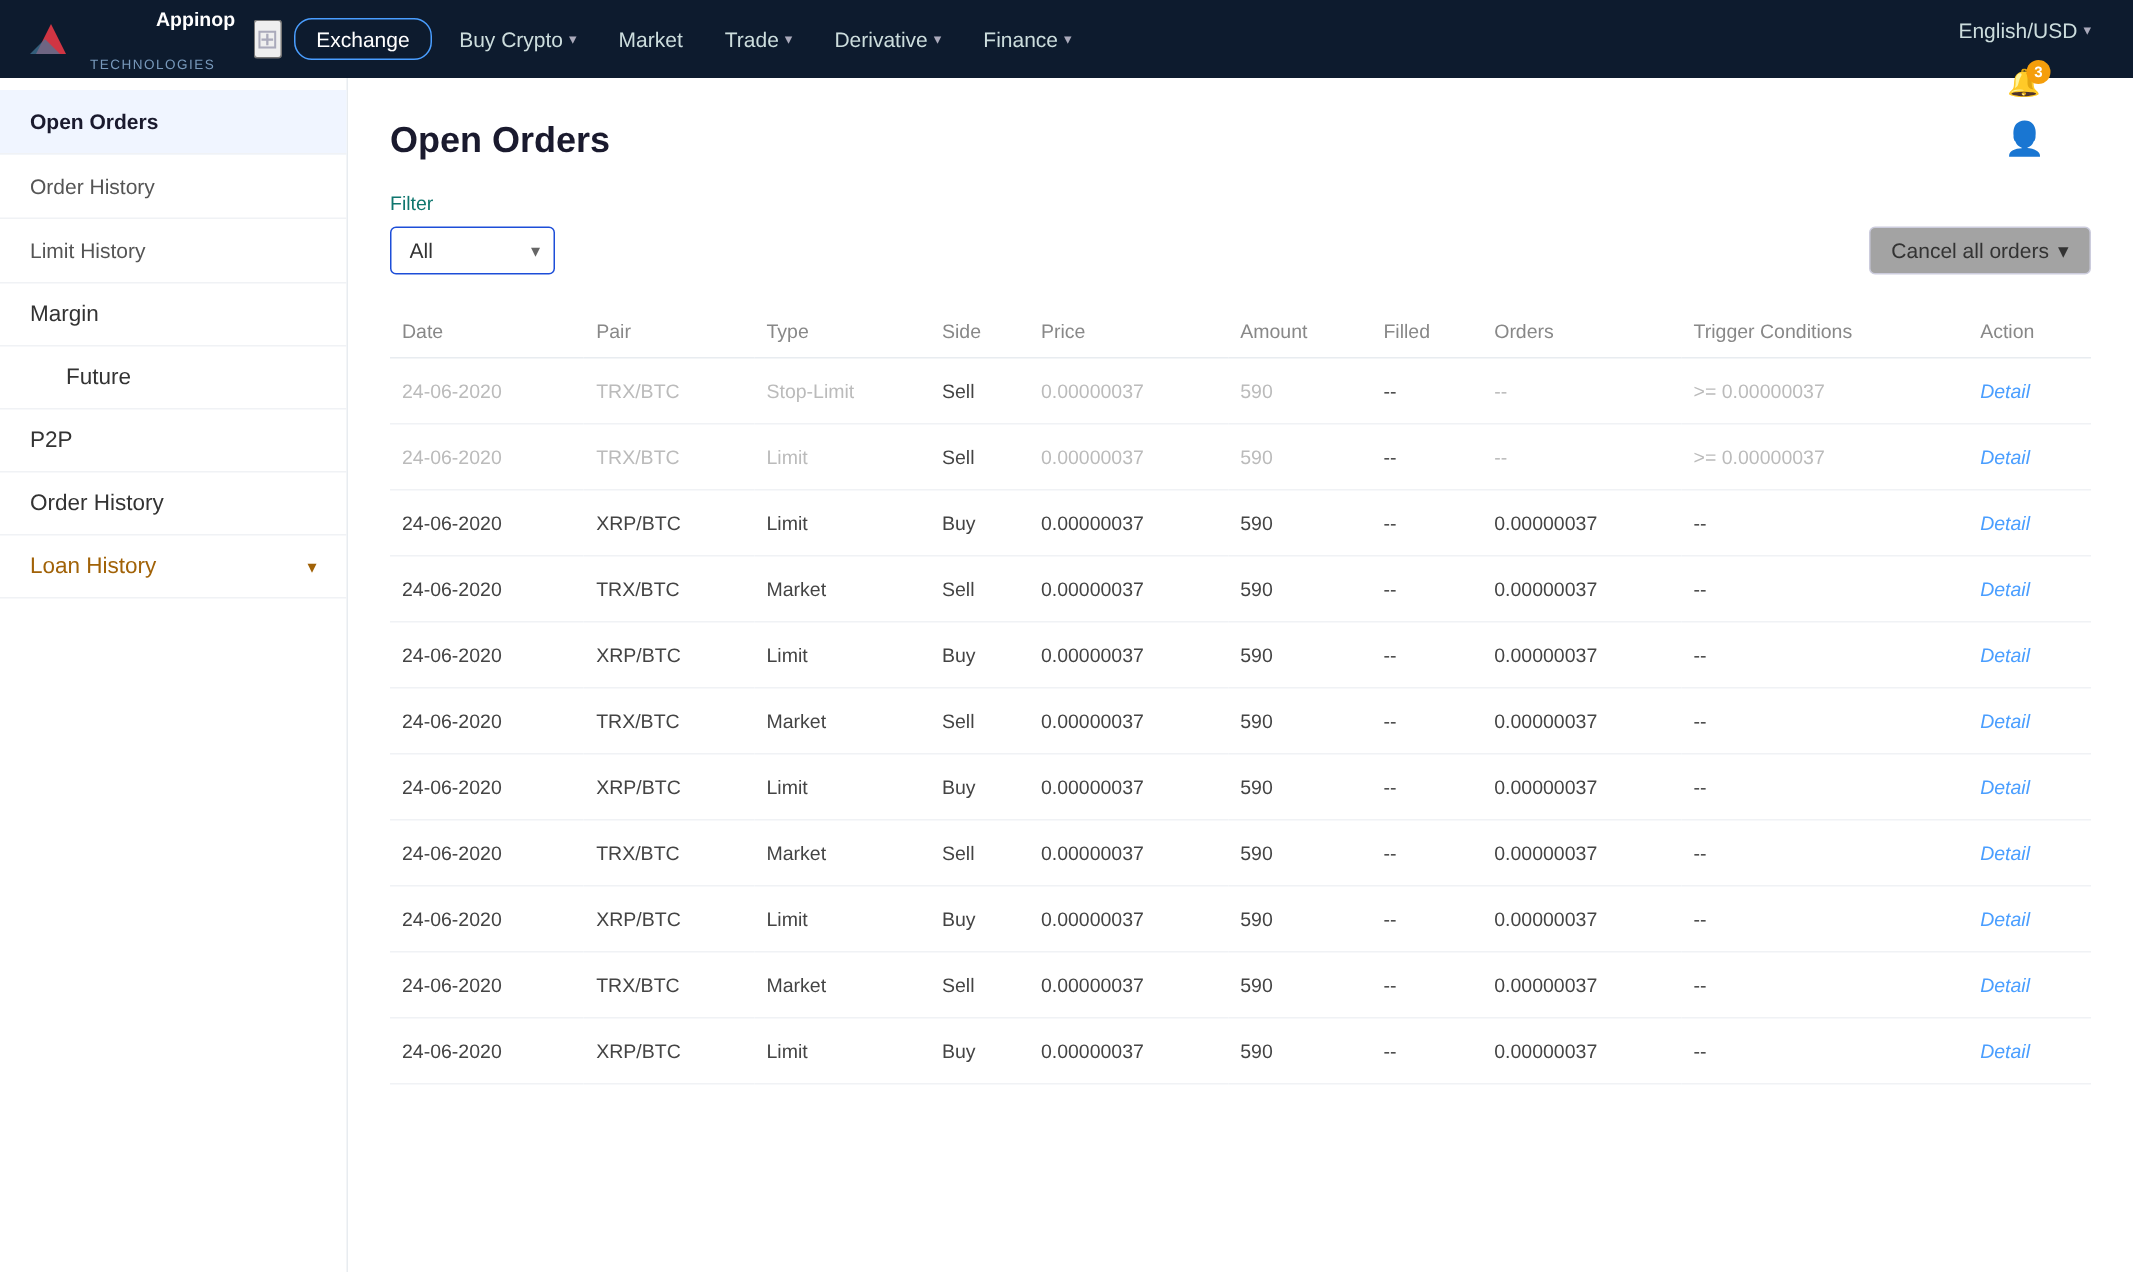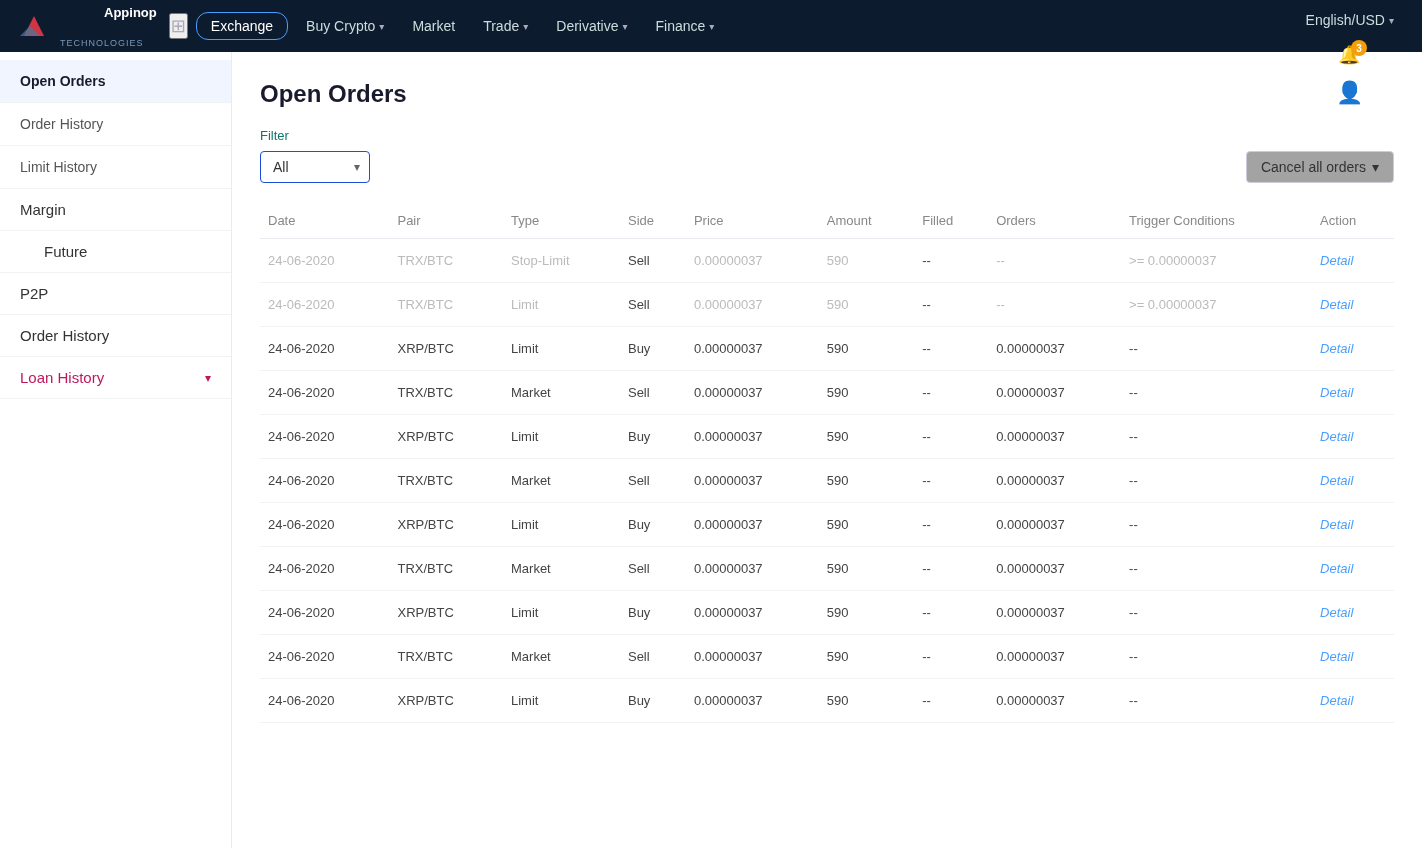--- a/index.html
+++ b/index.html
@@ -317,21 +317,21 @@
       </div>
 
       <div class="sidebar-group-header" style="color:#333;font-weight:400;">
         <span>P2P</span>
       </div>
 
       <div class="sidebar-group-header" style="color:#333;font-weight:400;">
         <span>Order History</span>
       </div>
 
-      <div class="sidebar-group-header" style="color:#be185d;font-weight:400;">
+      <div class="sidebar-group-header" style="color:#a16207;font-weight:400;">
         <span>Loan History</span>
         <span class="chevron">▾</span>
       </div>
 
     </div>
   </nav>
 
   <main class="content">
     <h1 class="page-title">Open Orders</h1>
 

